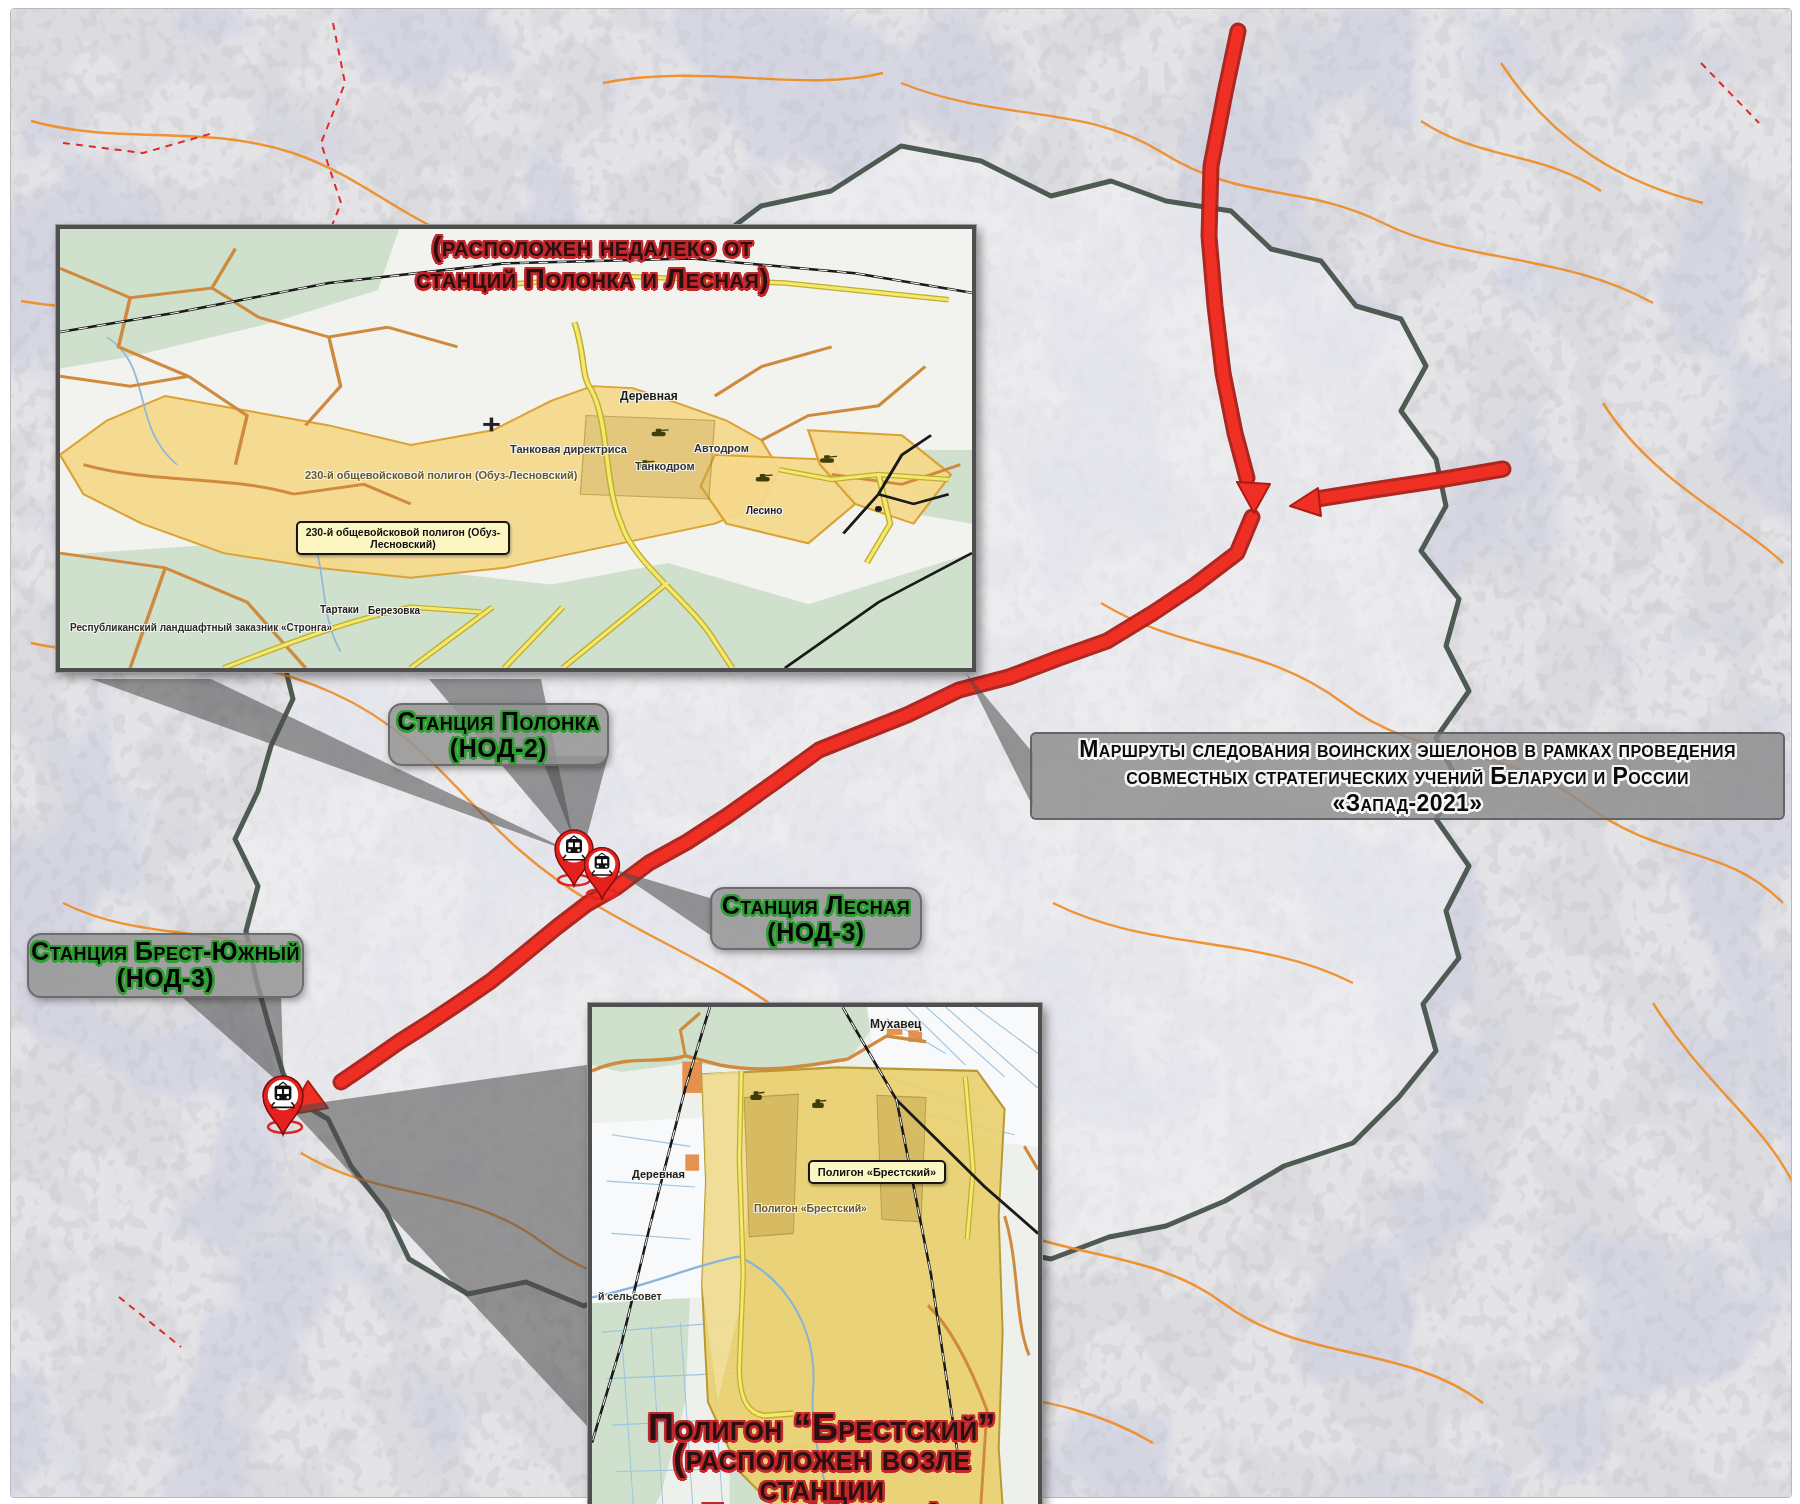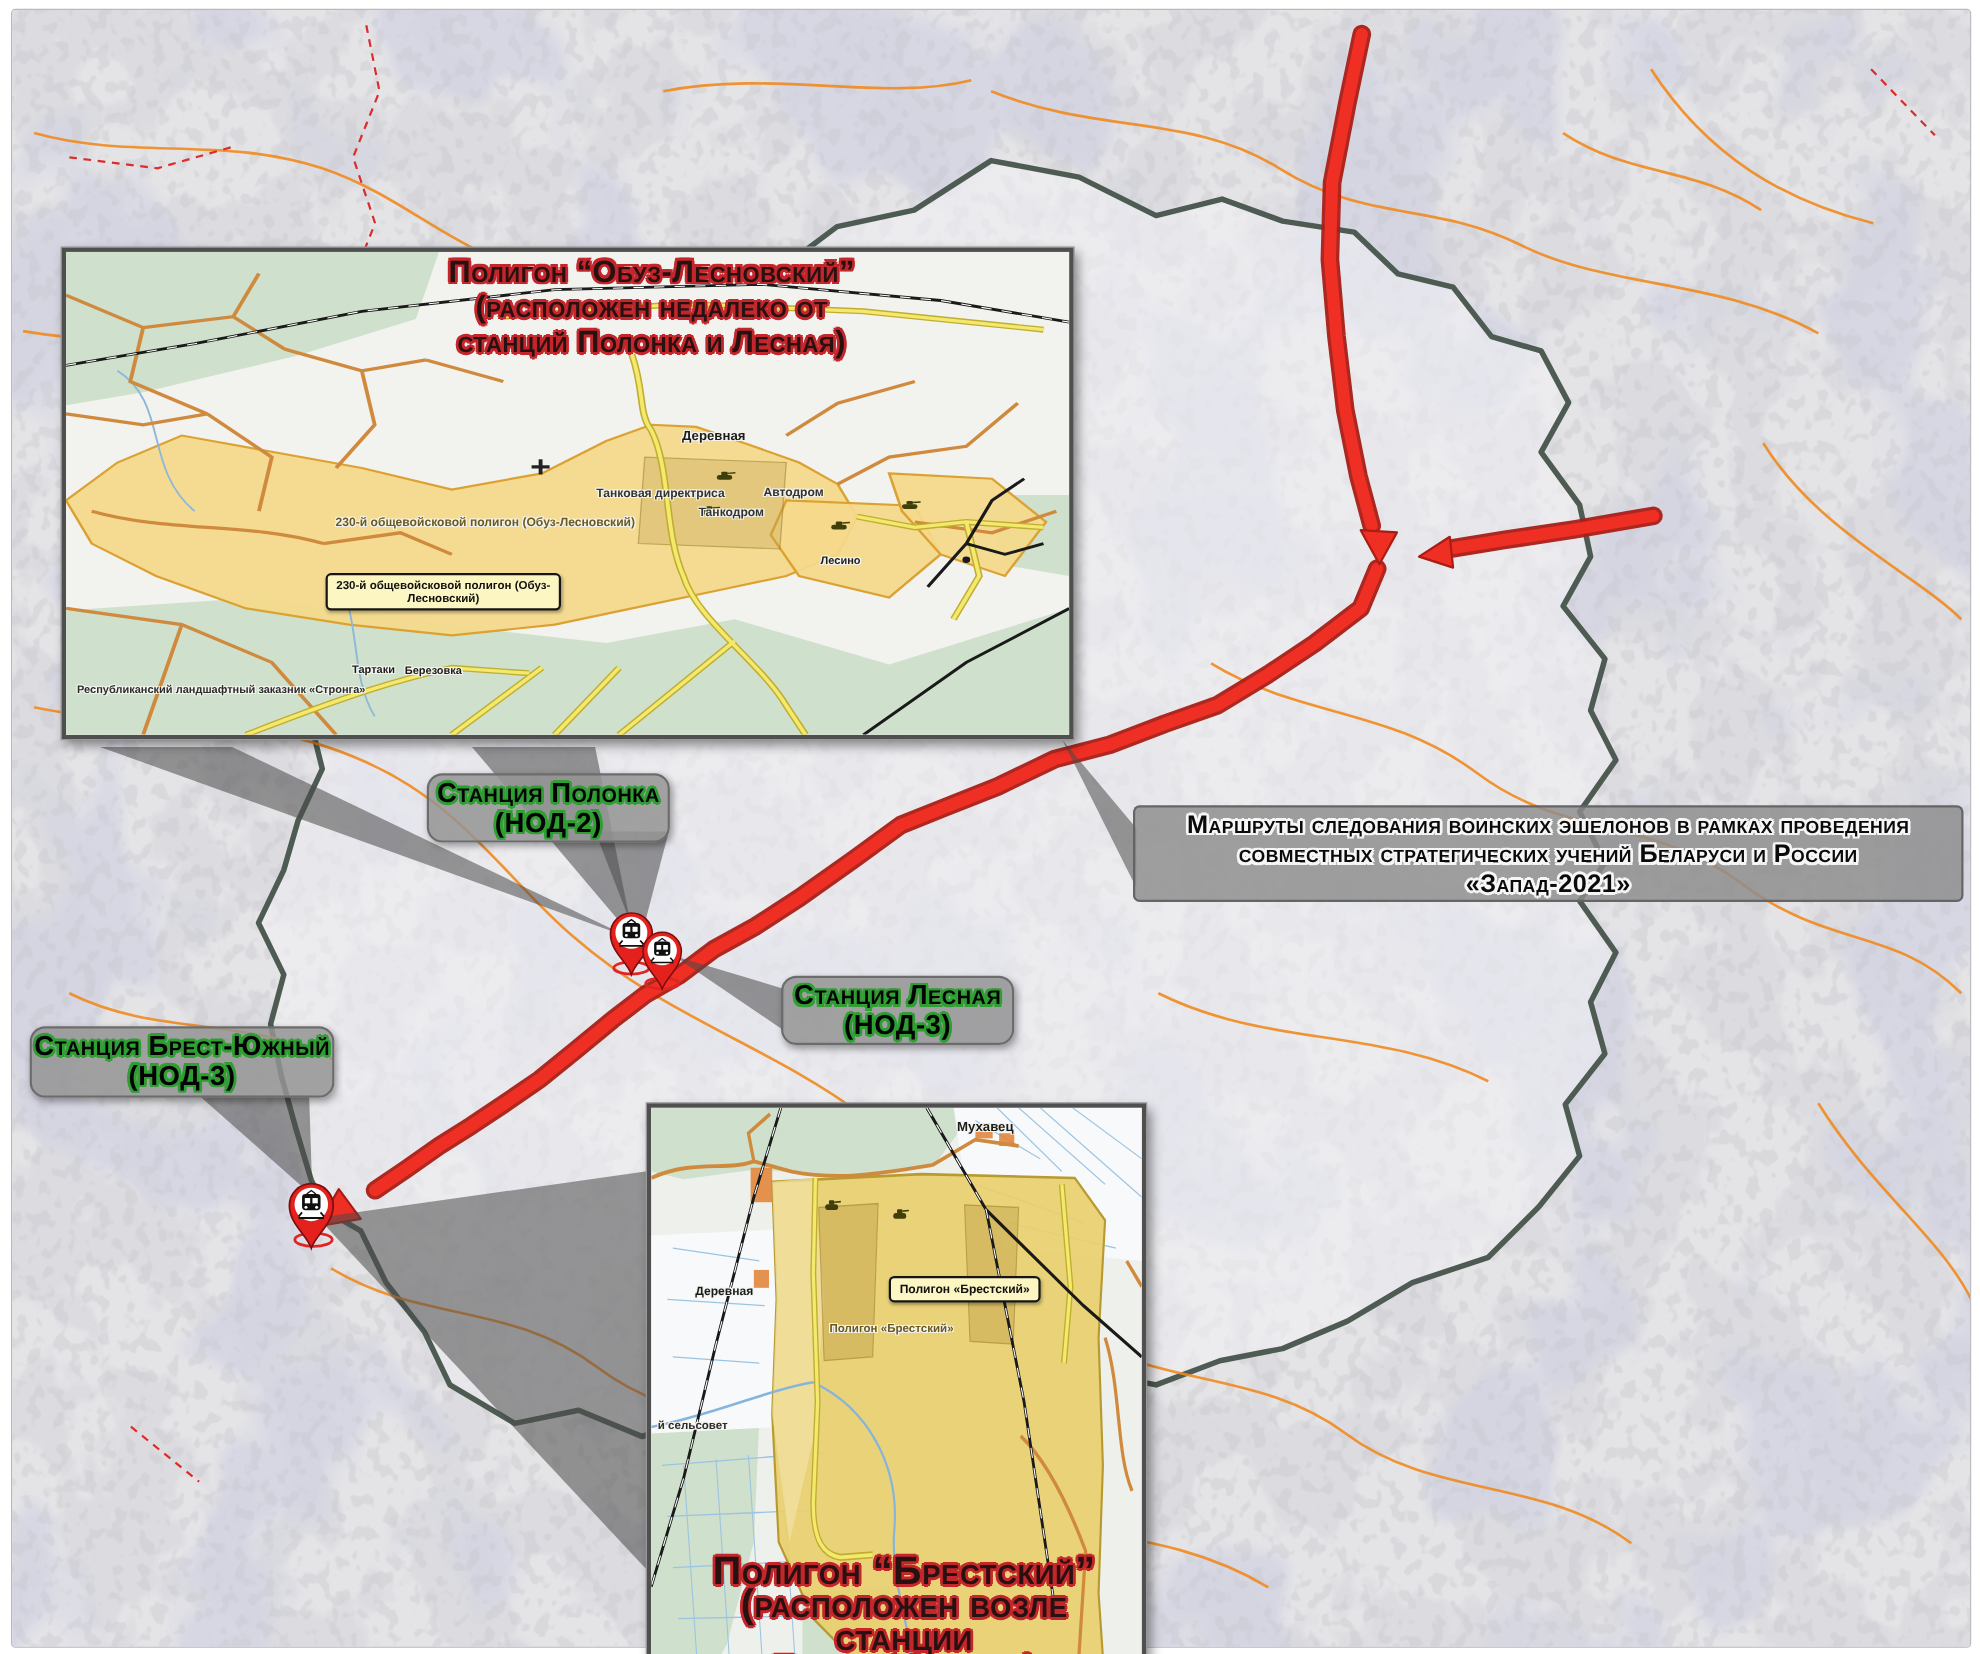--- a/index.html
+++ b/index.html
@@ -220,33 +220,32 @@
           <line x1="369" y1="192" x2="369" y2="206"></line>
       </g>
       <g>
         <use href="#tanksym" transform="translate(512,208)"></use>
         <use href="#tanksym" transform="translate(500,240)"></use>
         <use href="#tanksym" transform="translate(601,254)"></use>
         <use href="#tanksym" transform="translate(656,235)"></use>
       </g>
     </svg>
     <div class="maplabel" style="left:560px;top:160px;font-size:12px;color:#1c1c1c;">Деревная</div>
-    <div class="maplabel" style="left:450px;top:214px;font-size:11px;margin-left:32px;">Танковая директриса</div>
+    <div class="maplabel" style="left:450px;top:214px;font-size:11px;">Танковая директриса</div>
     <div class="maplabel" style="left:575px;top:231px;font-size:11px;">Танкодром</div>
     <div class="maplabel" style="left:634px;top:213px;font-size:11px;">Автодром</div>
     <div class="maplabel" style="left:686px;top:276px;font-size:10px;color:#1c1c1c;">Лесино</div>
     <div class="maplabel" style="left:245px;top:240px;font-size:11px;color:#6b5a20;">230-й общевойсковой полигон (Обуз-Лесновский)</div>
     <div class="yellowbox" style="left:236px;top:292px;width:202px;font-size:10.5px;padding:3px 4px;">230-й общевойсковой полигон (Обуз-Лесновский)</div>
     <div class="maplabel" style="left:260px;top:375px;font-size:10px;color:#1c1c1c;">Тартаки</div>
     <div class="maplabel" style="left:308px;top:376px;font-size:10px;color:#1c1c1c;">Березовка</div>
     <div class="maplabel" style="left:10px;top:393px;font-size:10px;color:#2c2c2c;">Республиканский ландшафтный заказник «Стронга»</div>
   </div>
 
   <div class="inset-title o-red" style="left:400px;top:231px;width:385px;">
-    <div>Полигон “Обуз-Лесновский”</div>
     <div>(расположен недалеко от</div>
     <div>станций Полонка и Лесная)</div>
   </div>
 
   <div class="inset inset-brest">
     <svg viewBox="0 0 454 465" preserveAspectRatio="none">
       <rect width="454" height="465" fill="#eef0ec"></rect>
       <g fill="#cfe0cc">
         <polygon points="0,0 300,0 282,22 262,45 180,56 100,48 30,56 0,50"></polygon>
         <polygon points="0,250 100,245 95,340 70,420 40,465 0,465"></polygon>

